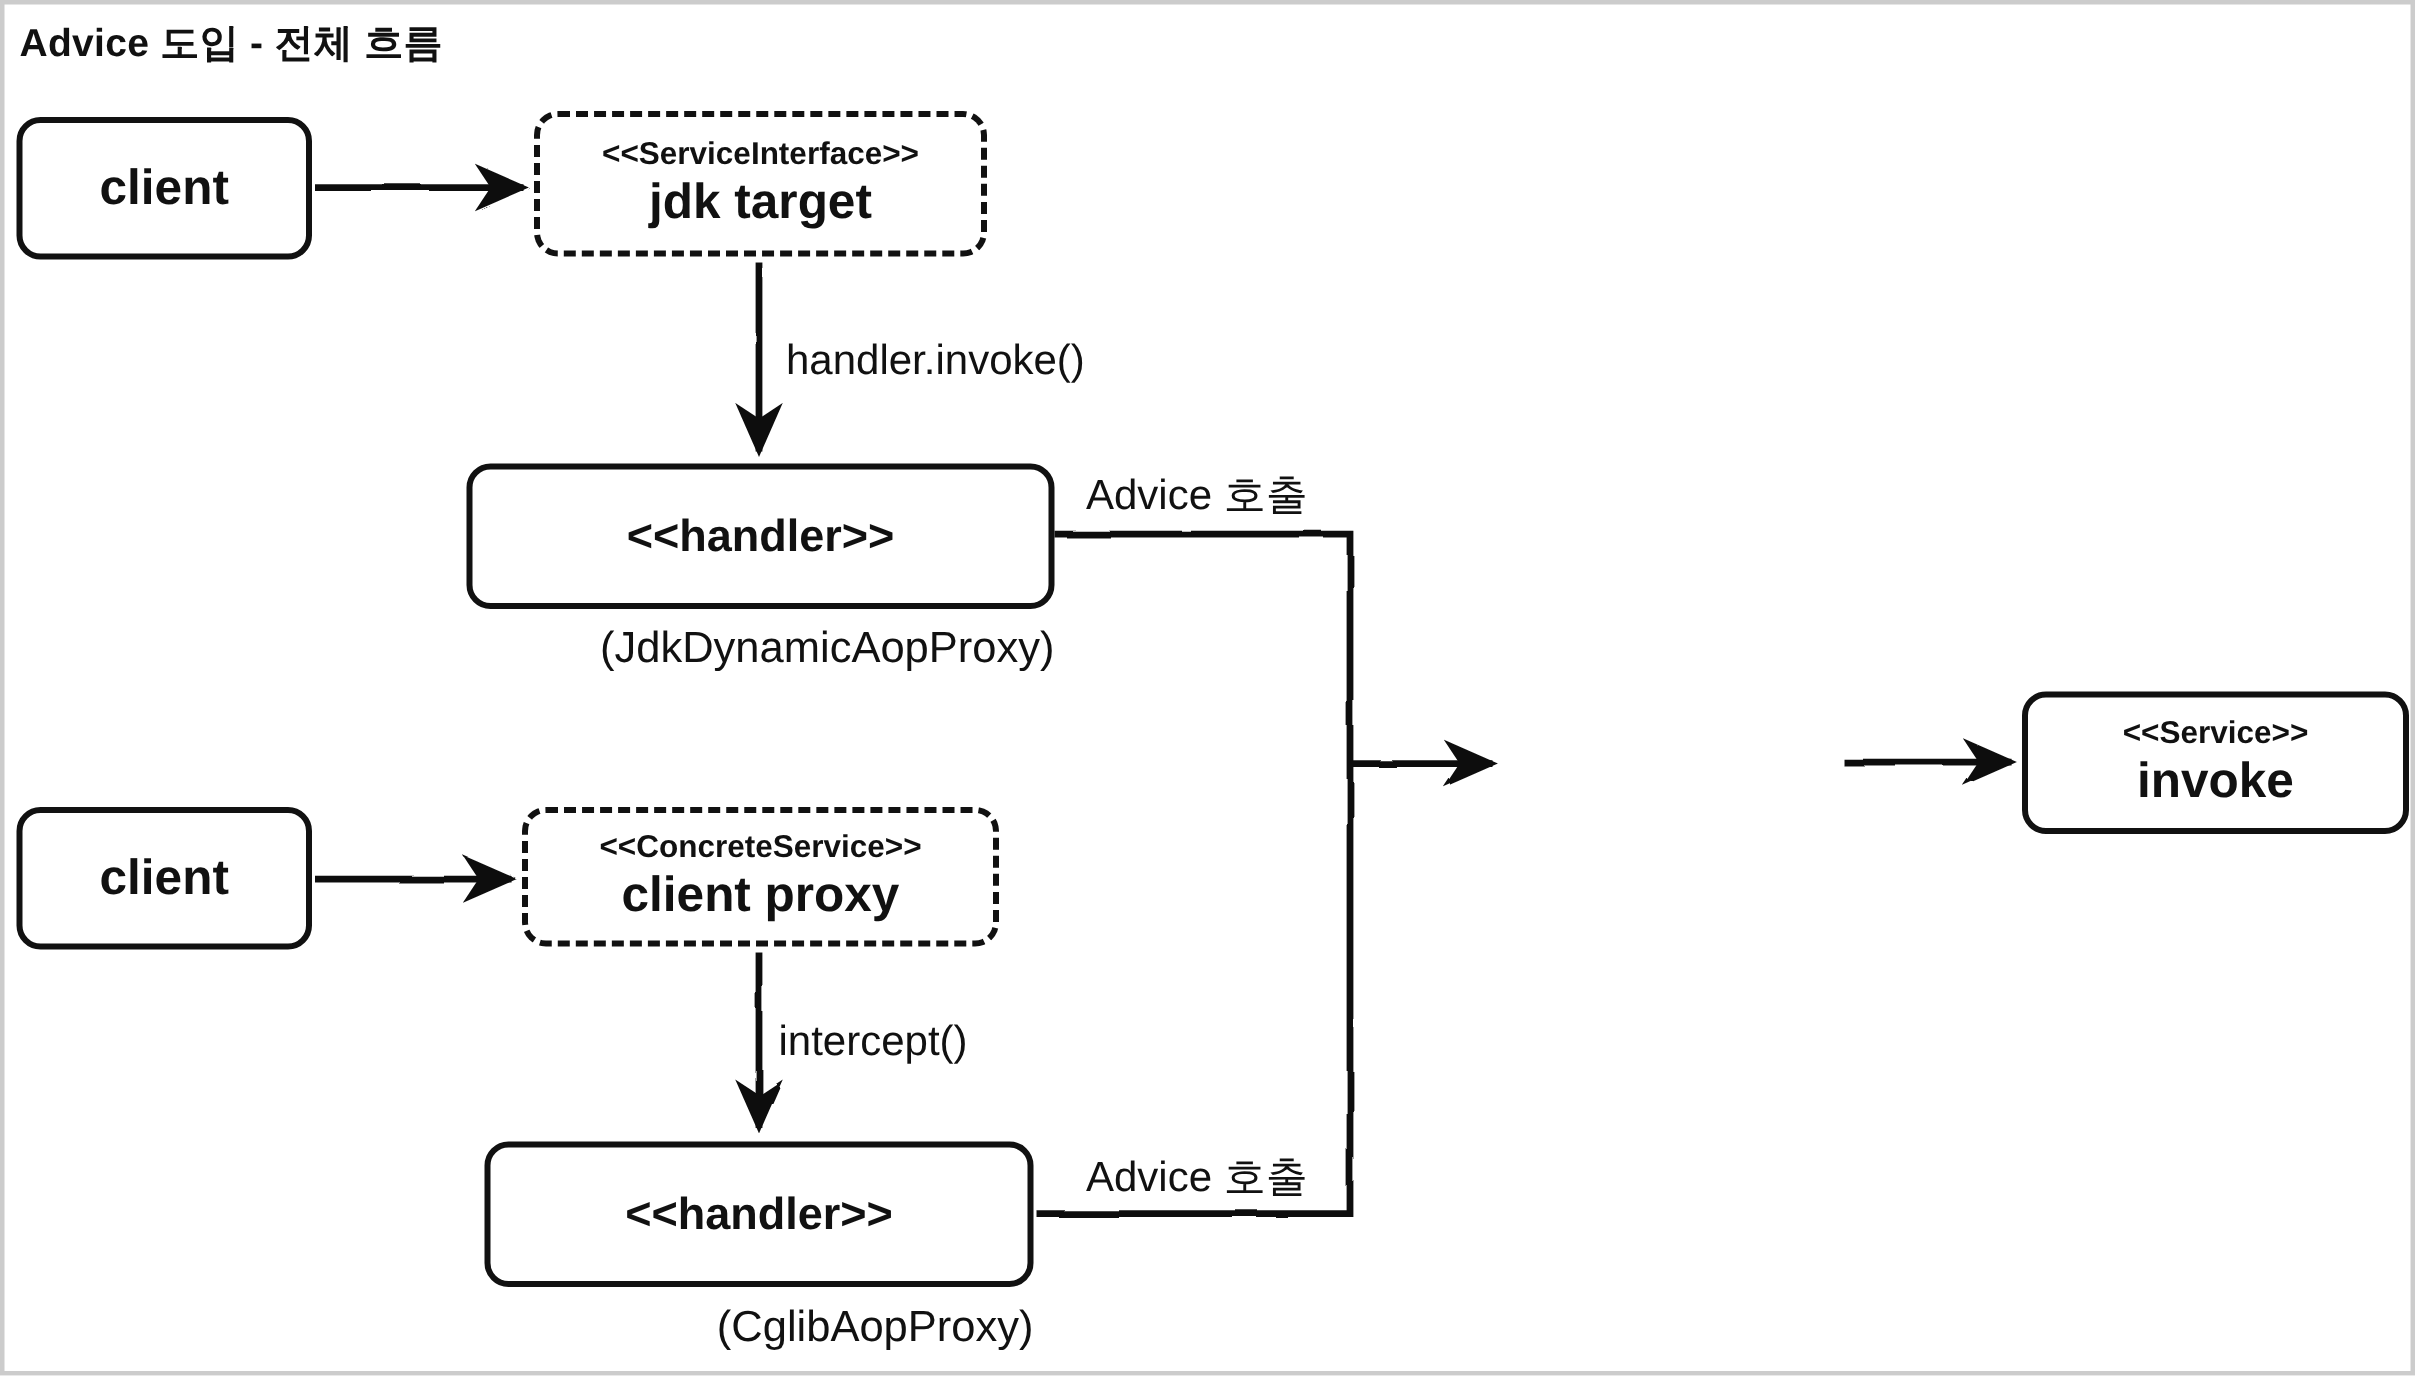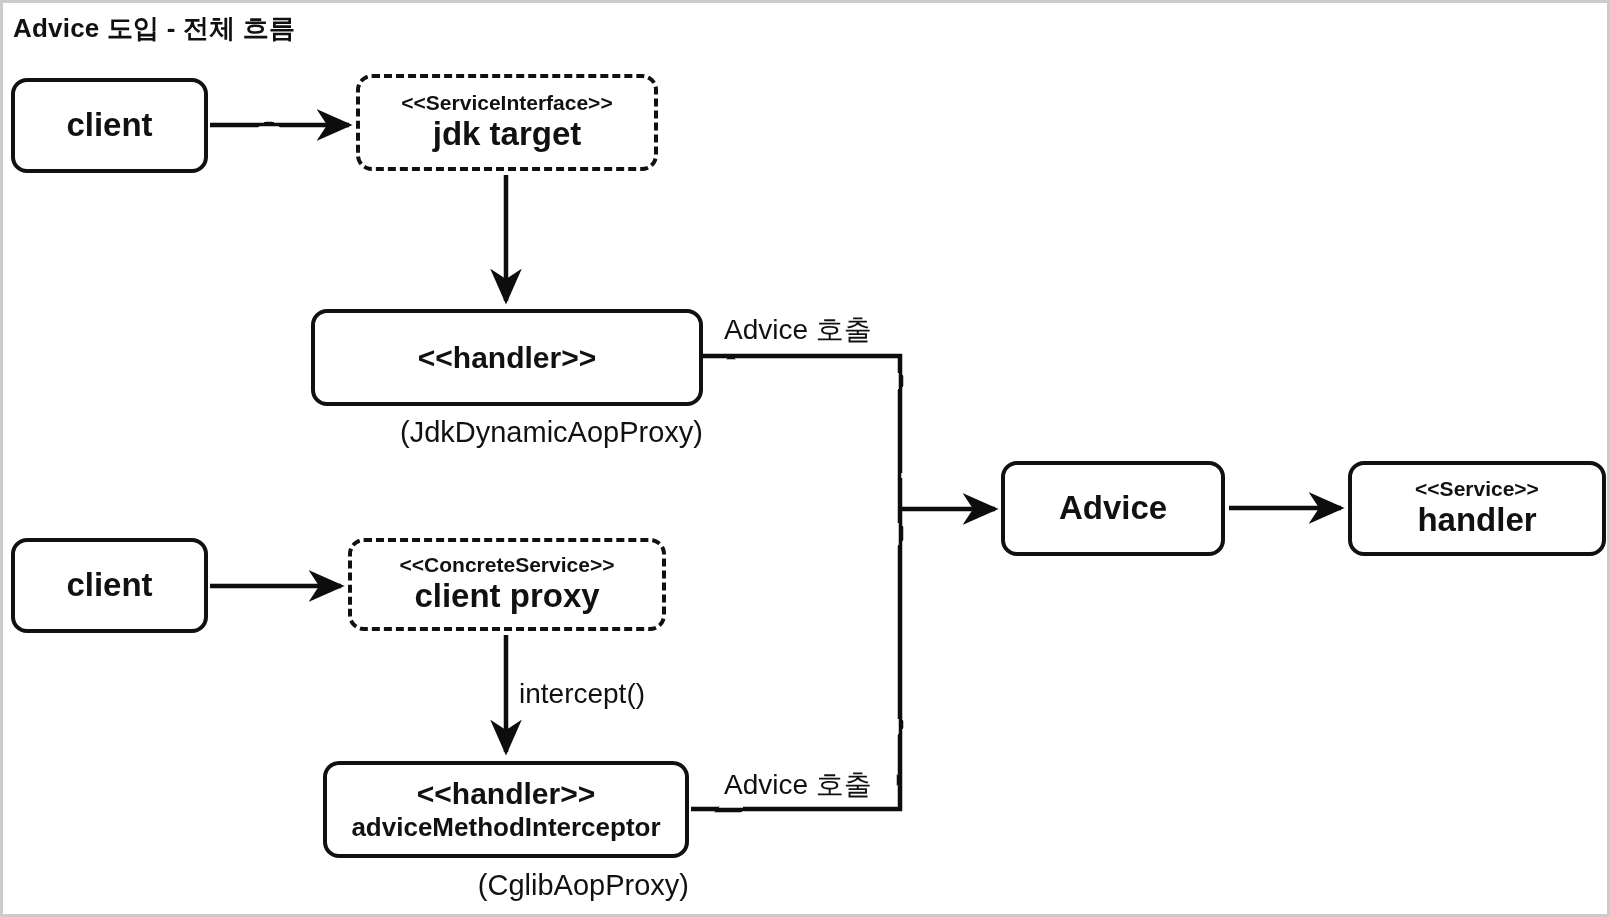--- a/index.html
+++ b/index.html
@@ -95,42 +95,39 @@
     <span class="stereotype">&lt;&lt;ServiceInterface&gt;&gt;</span>
     <span class="label-xl">jdk target</span>
   </div>
 
   <div class="node" id="n-handler1">
     <span class="label-lg">&lt;&lt;handler&gt;&gt;</span>
   </div>
 
   <div class="caption" id="cap-jdk">(JdkDynamicAopProxy)</div>
 
-  <div class="node" id="n-advice">
-    <span class="label-xl">Advice</span>
-  </div>
 
   <div class="node" id="n-target">
     <span class="stereotype">&lt;&lt;Service&gt;&gt;</span>
-    <span class="label-xl">handler</span>
+    <span class="label-xl">invoke</span>
   </div>
 
   <div class="node" id="n-client-bottom">
     <span class="label-xl">client</span>
   </div>
 
   <div class="node dashed" id="n-cglib-proxy">
     <span class="stereotype">&lt;&lt;ConcreteService&gt;&gt;</span>
     <span class="label-xl">client proxy</span>
   </div>
 
   <div class="node" id="n-handler2">
     <span class="label-lg">&lt;&lt;handler&gt;&gt;</span>
-    <span class="label-sm">adviceMethodInterceptor</span>
   </div>
 
   <div class="caption" id="cap-cglib">(CglibAopProxy)</div>
 
+  <div class="edge-label" id="lbl-handler-invoke">handler.invoke()</div>
   <div class="edge-label" id="lbl-intercept">intercept()</div>
   <div class="edge-label" id="lbl-advice-call-top">Advice 호출</div>
   <div class="edge-label" id="lbl-advice-call-bottom">Advice 호출</div>
 
 </div>
 
 </body></html>

